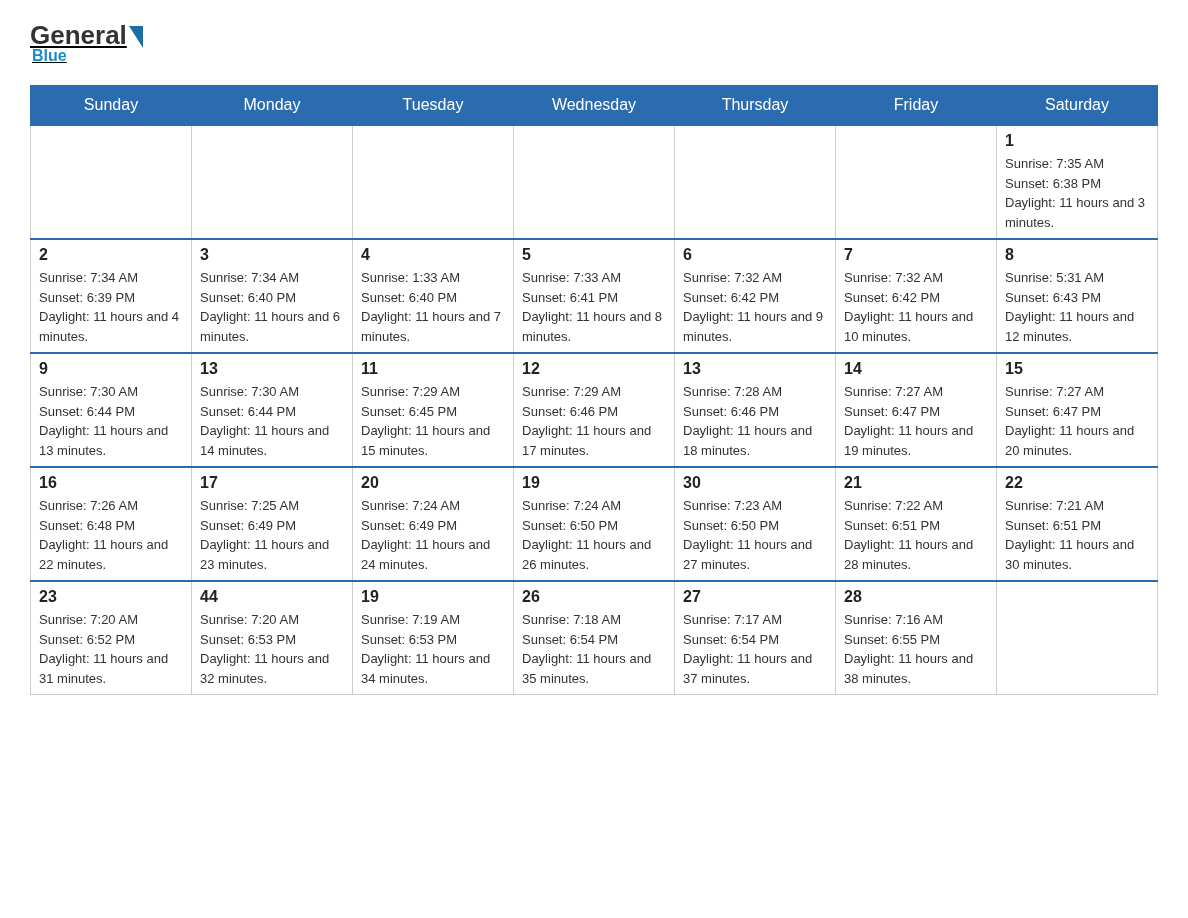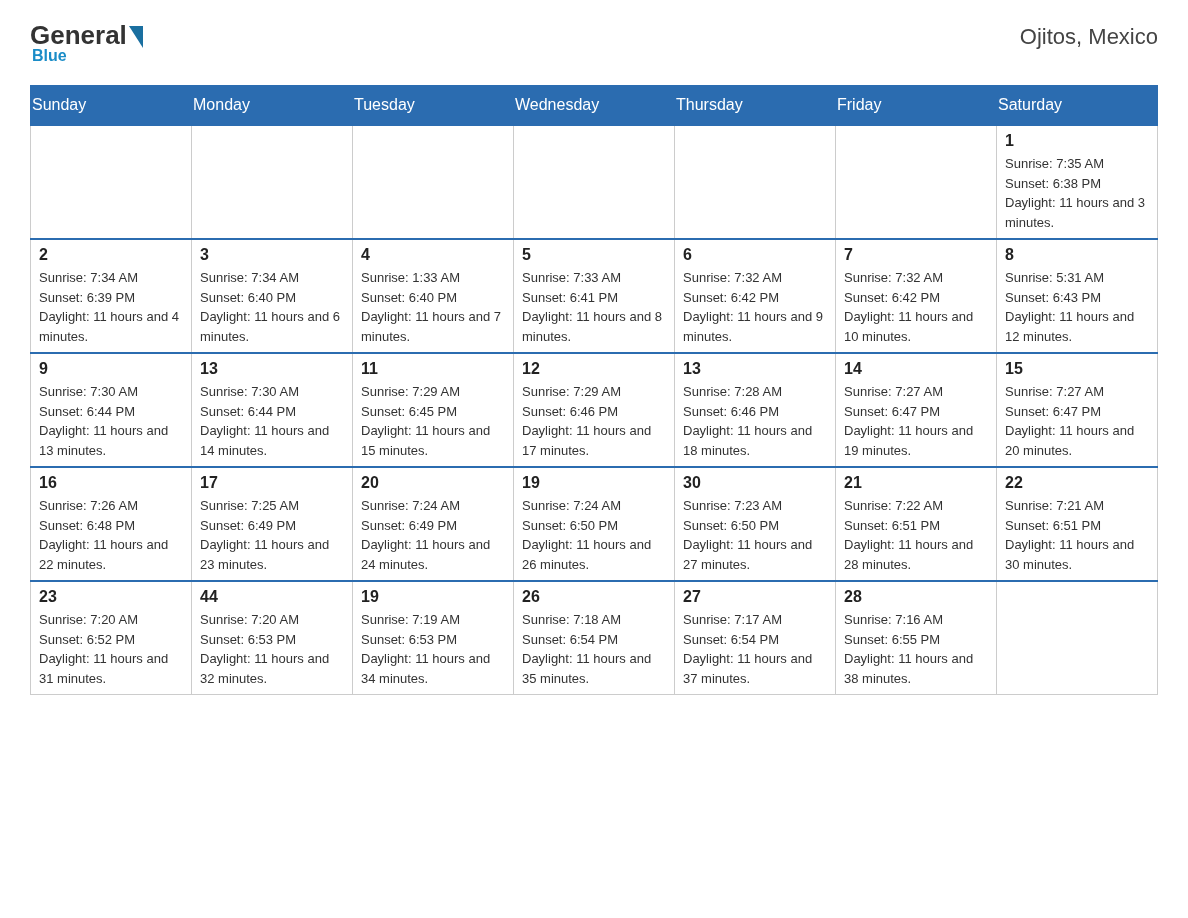--- a/index.html
+++ b/index.html
@@ -6,22 +6,23 @@
     body {
       font-family: Arial, sans-serif;
       background: #fff;
       width: 1188px;
       min-height: 918px;
       padding: 20px 30px;
     }
     .header {
       display: flex;
       justify-content: space-between;
-      align-items: flex-start;
+      align-items: center;
       margin-bottom: 20px;
+      text-decoration: underline;
     }
     .logo {
       display: flex;
       flex-direction: column;
       align-items: flex-start;
     }
     .logo-top {
       display: flex;
       align-items: center;
     }
@@ -59,22 +60,22 @@
       color: #444;
       margin-top: 4px;
     }
     .calendar {
       width: 100%;
       border-collapse: collapse;
     }
     .calendar th {
       background-color: #2b6cb0;
       color: #fff;
-      padding: 10px 1px;
-      text-align: left;
+      padding: 10px 20px;
+      text-align: center;
       font-size: 16px;
       font-weight: normal;
       border: 1px solid #2b6cb0;
     }
     .calendar td {
       border: 1px solid #ccc;
       vertical-align: top;
       padding: 6px 8px;
       width: 14.28%;
       min-height: 110px;
@@ -106,21 +107,20 @@
 
 <div class="header">
   <div class="logo">
     <div class="logo-top">
       <span class="logo-general">General</span>
       <div class="logo-arrow"></div>
     </div>
     <span class="logo-blue">Blue</span>
   </div>
   <div class="title-section">
-    <div class="location">Ojitos, Mexico</div>
   </div>
 </div>
 
 <table class="calendar">
   <thead>
     <tr>
     <th>Sunday</th>
         <th>Monday</th>
         <th>Tuesday</th>
         <th>Wednesday</th>

